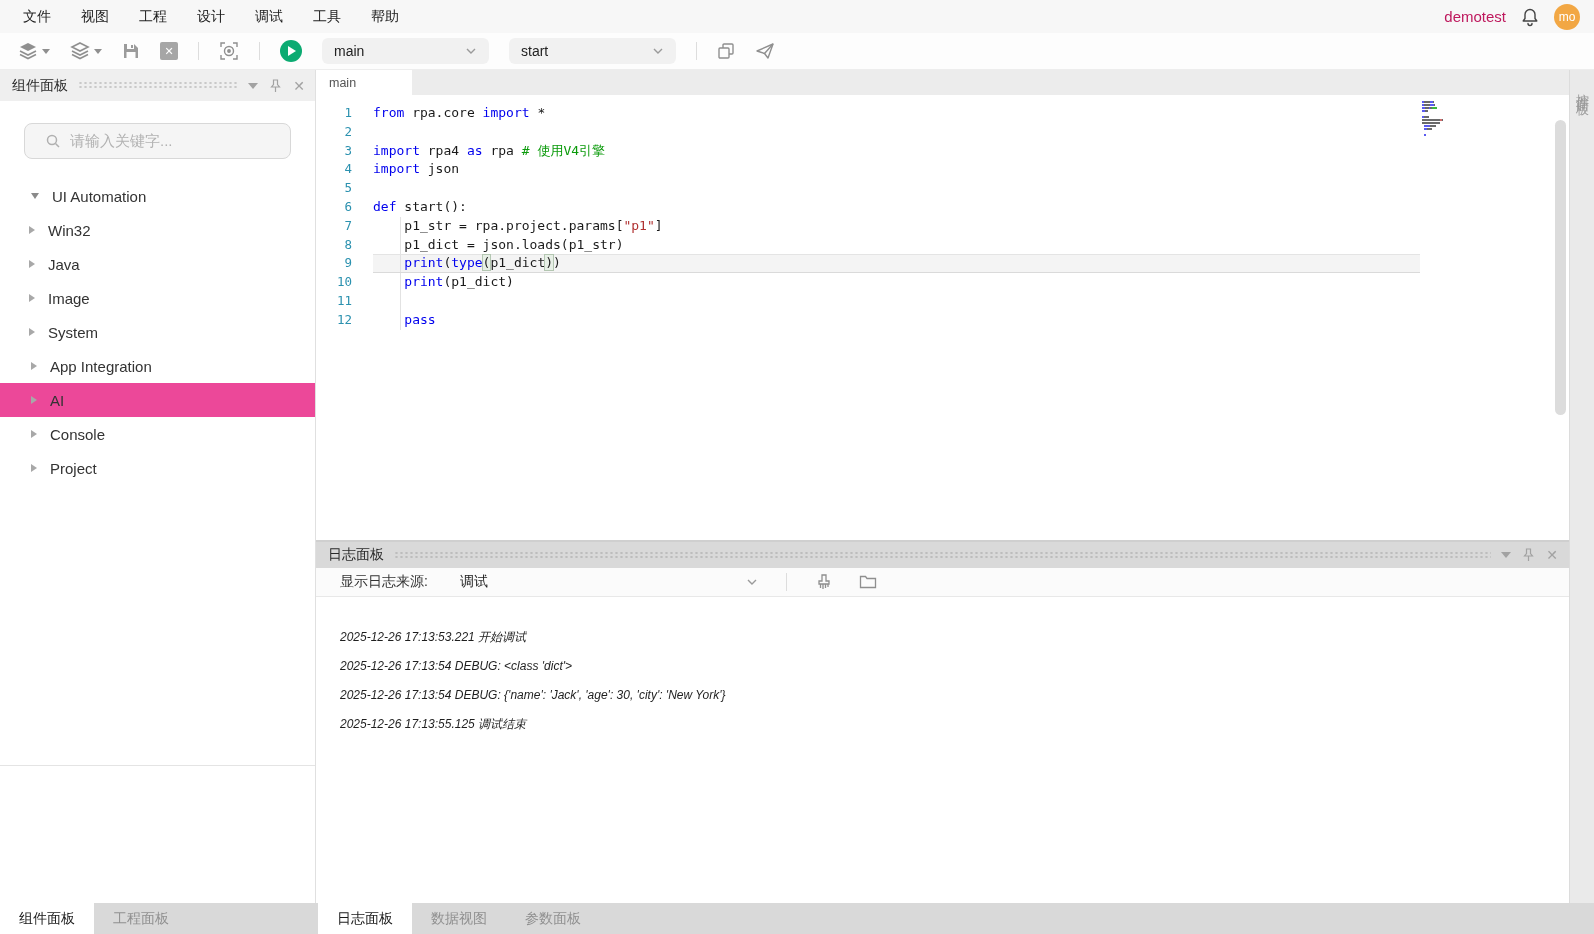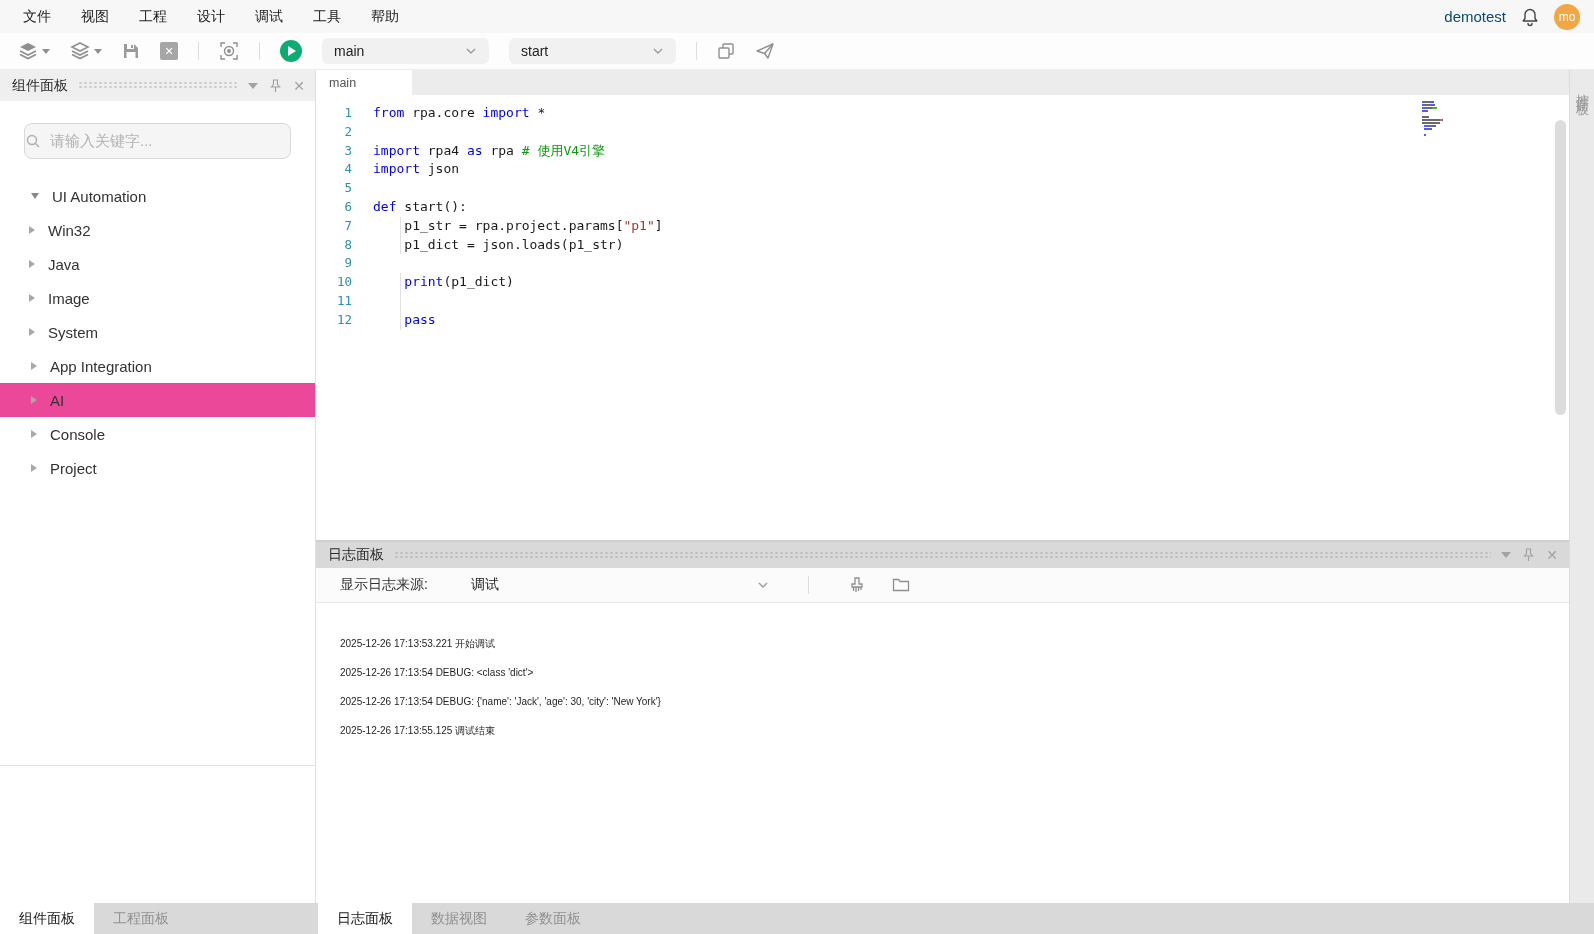--- a/index.html
+++ b/index.html
@@ -5,21 +5,21 @@
   * { margin:0; padding:0; box-sizing:border-box; }
   html,body { width:1594px; height:934px; overflow:hidden; background:#fff;
               font-family:"Liberation Sans", sans-serif; }
   .app { width:1594px; height:934px; display:flex; flex-direction:column; background:#fff; }
 
   
   .menubar { height:33px; background:#f7f7f7; display:flex; align-items:center; padding:0 14px 0 8px; flex:0 0 auto; }
   .menu-items { display:flex; align-items:center; }
   .menu-item { padding:0 15px; font-size:14px; color:#1d1d1d; cursor:default; line-height:33px; }
   .menubar-right { margin-left:auto; display:flex; align-items:center; gap:14px; }
-  .account { font-size:15px; color:#0c4a6e; }
+  .account { font-size:15px; color:#be185d; }
   .bell { display:flex; align-items:center; }
   .avatar { width:26px; height:26px; border-radius:50%; background:#f2a744; color:#fff;
             font-size:12px; display:flex; align-items:center; justify-content:center; }
 
   
   .toolbar { height:37px; background:#fdfdfd; display:flex; align-items:center; padding-left:18px; gap:20px;
              border-bottom:1px solid #ededed; flex:0 0 auto; }
   .tb-icon { display:flex; align-items:center; gap:4px; color:#8f8f8f; }
   .tb-caret { width:0; height:0; border-left:4px solid transparent; border-right:4px solid transparent; border-top:5px solid #8f8f8f; }
   .tb-sep { width:1px; height:18px; background:#ddd; }
@@ -39,21 +39,21 @@
               display:flex; flex-direction:column; position:relative; }
   .panel-header { height:31px; background:#efefef; display:flex; align-items:center; padding:0 10px 0 12px;
                   font-size:14px; color:#2a2a2a; flex:0 0 auto; }
   .dots { flex:1; height:9px; margin:0 10px;
           background-image:radial-gradient(circle, #c9c9c9 1px, transparent 1.3px); background-size:5px 4px; }
   .ph-icons { display:flex; align-items:center; gap:12px; }
   .ph-caret { width:0; height:0; border-left:5px solid transparent; border-right:5px solid transparent; border-top:6px solid #a2a2a2; }
   .ph-x { color:#a2a2a2; font-size:14px; line-height:1; }
   .search-row { padding:22px 24px 8px 24px; flex:0 0 auto; }
   .search-box { height:36px; border:1px solid #d8d8d8; border-radius:8px; background:#f5f5f5;
-                display:flex; align-items:center; gap:9px; padding:0 0; }
+                display:flex; align-items:center; gap:9px; padding:0 20px; }
   .search-ph { color:#b2b2b2; font-size:15px; }
   .tree { padding-top:12px; flex:0 0 auto; }
   .tree-row { height:34px; display:flex; align-items:center; gap:13px; font-size:15px; color:#333; cursor:default; }
   .tree-row.lv0 { padding-left:31px; }
   .tree-row.lv1 { padding-left:29px; }
   .tree-row.hl { background:#ec4899; }
   .tri-closed { width:0; height:0; border-left:6px solid #a8a8a8; border-top:4.5px solid transparent; border-bottom:4.5px solid transparent; }
   .tri-open { width:0; height:0; border-top:6px solid #8a8a8a; border-left:4.5px solid transparent; border-right:4.5px solid transparent; }
   .left-divider { position:absolute; left:0; right:0; top:695px; border-top:1px solid #e4e4e4; }
 
@@ -78,28 +78,28 @@
   .tok-match { color:#1a1a1a; background:#e7efe6; box-shadow:0 0 0 1px #b3c6b1; }
   .minimap { position:absolute; top:6px; right:126px; width:46px; }
   .mm-row { height:2px; margin-bottom:1px; display:flex; }
   .mm-seg { height:2px; display:inline-block; }
   .editor-scrollbar { position:absolute; top:25px; right:28px; width:11px; height:295px; background:#dcdcdc; border-radius:6px; }
 
   .log-section { flex:1; display:flex; flex-direction:column; border-top:2px solid #cfcfcf; min-height:0; }
   .log-header { height:26px; background:#d9d9d9; display:flex; align-items:center; padding:0 36px 0 12px;
                 font-size:14px; color:#2a2a2a; flex:0 0 auto; }
   .log-header .dots { background-image:radial-gradient(circle, #bdbdbd 1px, transparent 1.3px); }
-  .log-toolbar { height:35px; background:#fbfbfb; border-bottom:1px solid #e8e8e8; display:flex; align-items:center;
-                 padding-left:24px; gap:15px; flex:0 0 auto; }
+  .log-toolbar { height:29px; background:#fbfbfb; border-bottom:1px solid #e8e8e8; display:flex; align-items:center;
+                 padding-left:24px; gap:4px; flex:0 0 auto; }
   .log-src-label { font-size:14px; color:#333; }
   .log-select { display:flex; align-items:center; width:298px; margin-left:28px; justify-content:space-between; font-size:14px; color:#222; }
   .log-tb-sep { width:1px; height:18px; background:#ddd; margin:0 24px; }
   .log-tb-icons { display:flex; align-items:center; gap:26px; }
   .log-content { flex:1; background:#fff; padding:26px 0 0 24px; overflow:hidden; }
-  .log-line { font-size:10px; color:#1f1f1f; line-height:29px; white-space:pre; }
+  .log-line { font-size:12px; color:#1f1f1f; line-height:29px; white-space:pre;font-style:italic; }
 
   .right-strip { position:absolute; top:0; right:0; bottom:0; width:25px; background:#eaeaea; border-left:1px solid #dcdcdc;
                  display:flex; justify-content:center; }
   .v-text { writing-mode:vertical-rl; font-size:13px; color:#9a9a9a; letter-spacing:3px; margin-top:13px; }
 
   
   .bottom-bar { height:31px; flex:0 0 31px; background:#d9d9d9; display:flex; }
   .bt-left { width:316px; flex:0 0 316px; display:flex; }
   .bt-right { display:flex; margin-left:2px; }
   .b-tab { padding:0 19px; font-size:14px; display:flex; align-items:center; color:#909090; cursor:default; }
@@ -299,20 +299,21 @@
               <div class="code-line">
                 <span class="gutter">7</span>
                 <span class="line-body guided"><span class="tok-pl">    p1_str = rpa.project.params[</span><span class="tok-str">"p1"</span><span class="tok-pl">]</span></span>
               </div>
               <div class="code-line">
                 <span class="gutter">8</span>
                 <span class="line-body guided"><span class="tok-pl">    p1_dict = json.loads(p1_str)</span></span>
               </div>
               <div class="code-line">
                 <span class="gutter">9</span>
+                <span class="line-body guided current"><span class="tok-pl">    </span><span class="tok-kw">print</span><span class="tok-pl">(</span><span class="tok-kw">type</span><span class="tok-match">(</span><span class="tok-pl">p1_dict</span><span class="tok-match">)</span><span class="tok-pl">)</span></span>
               </div>
               <div class="code-line">
                 <span class="gutter">10</span>
                 <span class="line-body guided"><span class="tok-pl">    </span><span class="tok-kw">print</span><span class="tok-pl">(p1_dict)</span></span>
               </div>
               <div class="code-line">
                 <span class="gutter">11</span>
                 <span class="line-body guided"></span>
               </div>
               <div class="code-line">

